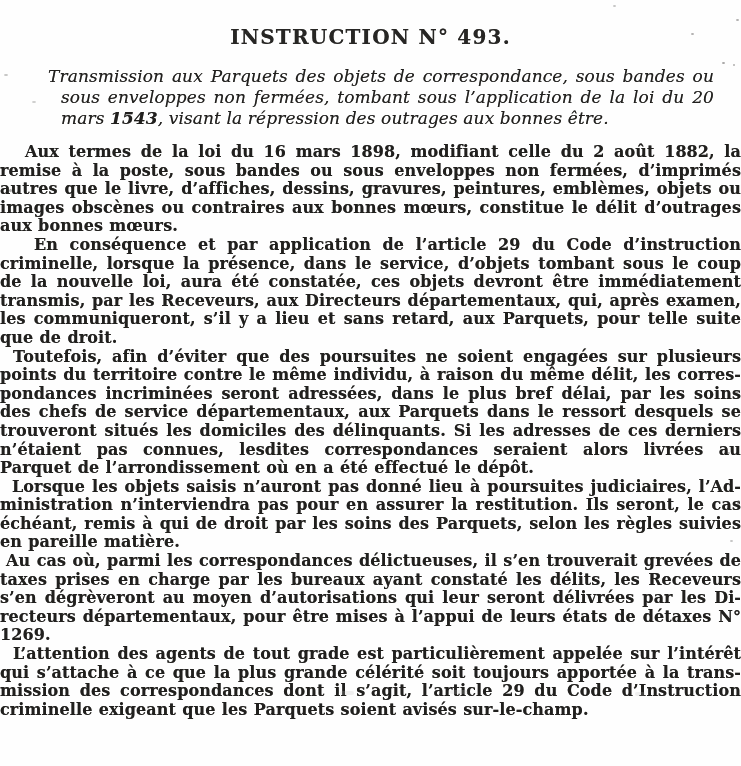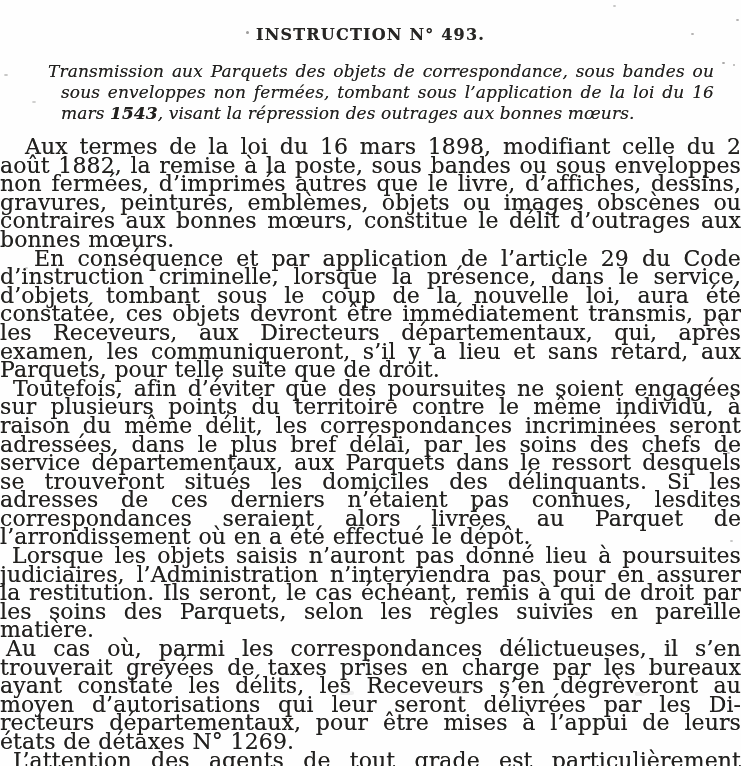--- a/index.html
+++ b/index.html
@@ -13,21 +13,21 @@
     height: 766px;
     background: #fefefe;
     overflow: hidden;
     color: #21201e;
     font-family: "DejaVu Serif", "Liberation Serif", serif;
     text-shadow: 0 0 0.6px rgba(30, 28, 26, 0.55);
   }
   .doc-title {
     margin: 25px 0 0 0;
     text-align: center;
-    font-size: 16px;
+    font-size: 20px;
     font-weight: 700;
     letter-spacing: 1.2px;
     color: #272624;
   }
   .summary {
     margin: 17px 27px 0 61px;
     text-indent: -13px;
     font-style: italic;
     font-size: 17px;
     line-height: 21px;
@@ -35,25 +35,26 @@
     letter-spacing: 0.1px;
   }
   .summary .bold-year {
     font-weight: 700;
   }
   .doc-body {
     margin-top: 14px;
   }
   .doc-body p {
     margin: 0;
-    font-size: 22px;
+    font-size: 16px;
     line-height: 18.6px;
     text-align: justify;
     letter-spacing: 0.1px;
     word-spacing: 0.6px;
+    font-weight: bold;
   }
   
   .p1 { margin: 0 22px 0 10px; text-indent: 25px; }
   .p2 { margin: 0 27px 0 29px; text-indent: 34px; }
   .p3 { margin: 0 30px 0 34px; text-indent: 13px; }
   .p4 { margin: 0 28px 0 33px; text-indent: 12px; }
   .p5 { margin: 0 30px 0 32px; text-indent: 6px;  }
   .p6 { margin: 0 28px 0 34px; text-indent: 13px; }
   .speck {
     position: absolute;
@@ -67,21 +68,21 @@
     border-radius: 2px;
   }
 </style>
 </head>
 <body>
 
 <div class="page">
 
   <h1 class="doc-title">INSTRUCTION N° 493.</h1>
 
-  <p class="summary"><span>Transmission aux Parquets des objets de correspondance, sous bandes ou sous enve­loppes non fermées, tombant sous l’application de la loi du 16 mars </span><span class="bold-year">1543</span><span>, visant la répression des outrages aux bonnes mœurs.</span></p>
+  <p class="summary"><span>Transmission aux Parquets des objets de correspondance, sous bandes ou sous enve­loppes non fermées, tombant sous l’application de la loi du 20 mars </span><span class="bold-year">1543</span><span>, visant la répression des outrages aux bonnes être.</span></p>
 
   <div class="doc-body">
     <p class="p1">Aux termes de la loi du 16 mars 1898, modifiant celle du 2 août 1882, la remise à la poste, sous bandes ou sous enveloppes non fermées, d’imprimés autres que le livre, d’affiches, dessins, gravures, peintures, emblèmes, objets ou images obscènes ou contraires aux bonnes mœurs, constitue le délit d’outrages aux bonnes mœurs.</p>
     <p class="p2">En conséquence et par application de l’article 29 du Code d’instruction crimi­nelle, lorsque la présence, dans le service, d’objets tombant sous le coup de la nouvelle loi, aura été constatée, ces objets devront être immédiatement transmis, par les Receveurs, aux Directeurs départementaux, qui, après examen, les communiqueront, s’il y a lieu et sans retard, aux Parquets, pour telle suite que de droit.</p>
     <p class="p3">Toutefois, afin d’éviter que des poursuites ne soient engagées sur plusieurs points du territoire contre le même individu, à raison du même délit, les corres­pondances incriminées seront adressées, dans le plus bref délai, par les soins des chefs de service départementaux, aux Parquets dans le ressort desquels se trouveront situés les domiciles des délinquants. Si les adresses de ces derniers n’étaient pas connues, lesdites correspondances seraient alors livrées au Parquet de l’arrondissement où en a été effectué le dépôt.</p>
     <p class="p4">Lorsque les objets saisis n’auront pas donné lieu à poursuites judiciaires, l’Ad­ministration n’interviendra pas pour en assurer la restitution. Ils seront, le cas échéant, remis à qui de droit par les soins des Parquets, selon les règles suivies en pareille matière.</p>
     <p class="p5">Au cas où, parmi les correspondances délictueuses, il s’en trouverait grevées de taxes prises en charge par les bureaux ayant constaté les délits, les Receveurs s’en dégrèveront au moyen d’autorisations qui leur seront délivrées par les Di­recteurs départementaux, pour être mises à l’appui de leurs états de détaxes N° 1269.</p>
     <p class="p6">L’attention des agents de tout grade est particulièrement appelée sur l’intérêt qui s’attache à ce que la plus grande célérité soit toujours apportée à la trans­mission des correspondances dont il s’agit, l’article 29 du Code d’Instruction criminelle exigeant que les Parquets soient avisés sur-le-champ.</p>
   </div>
 

